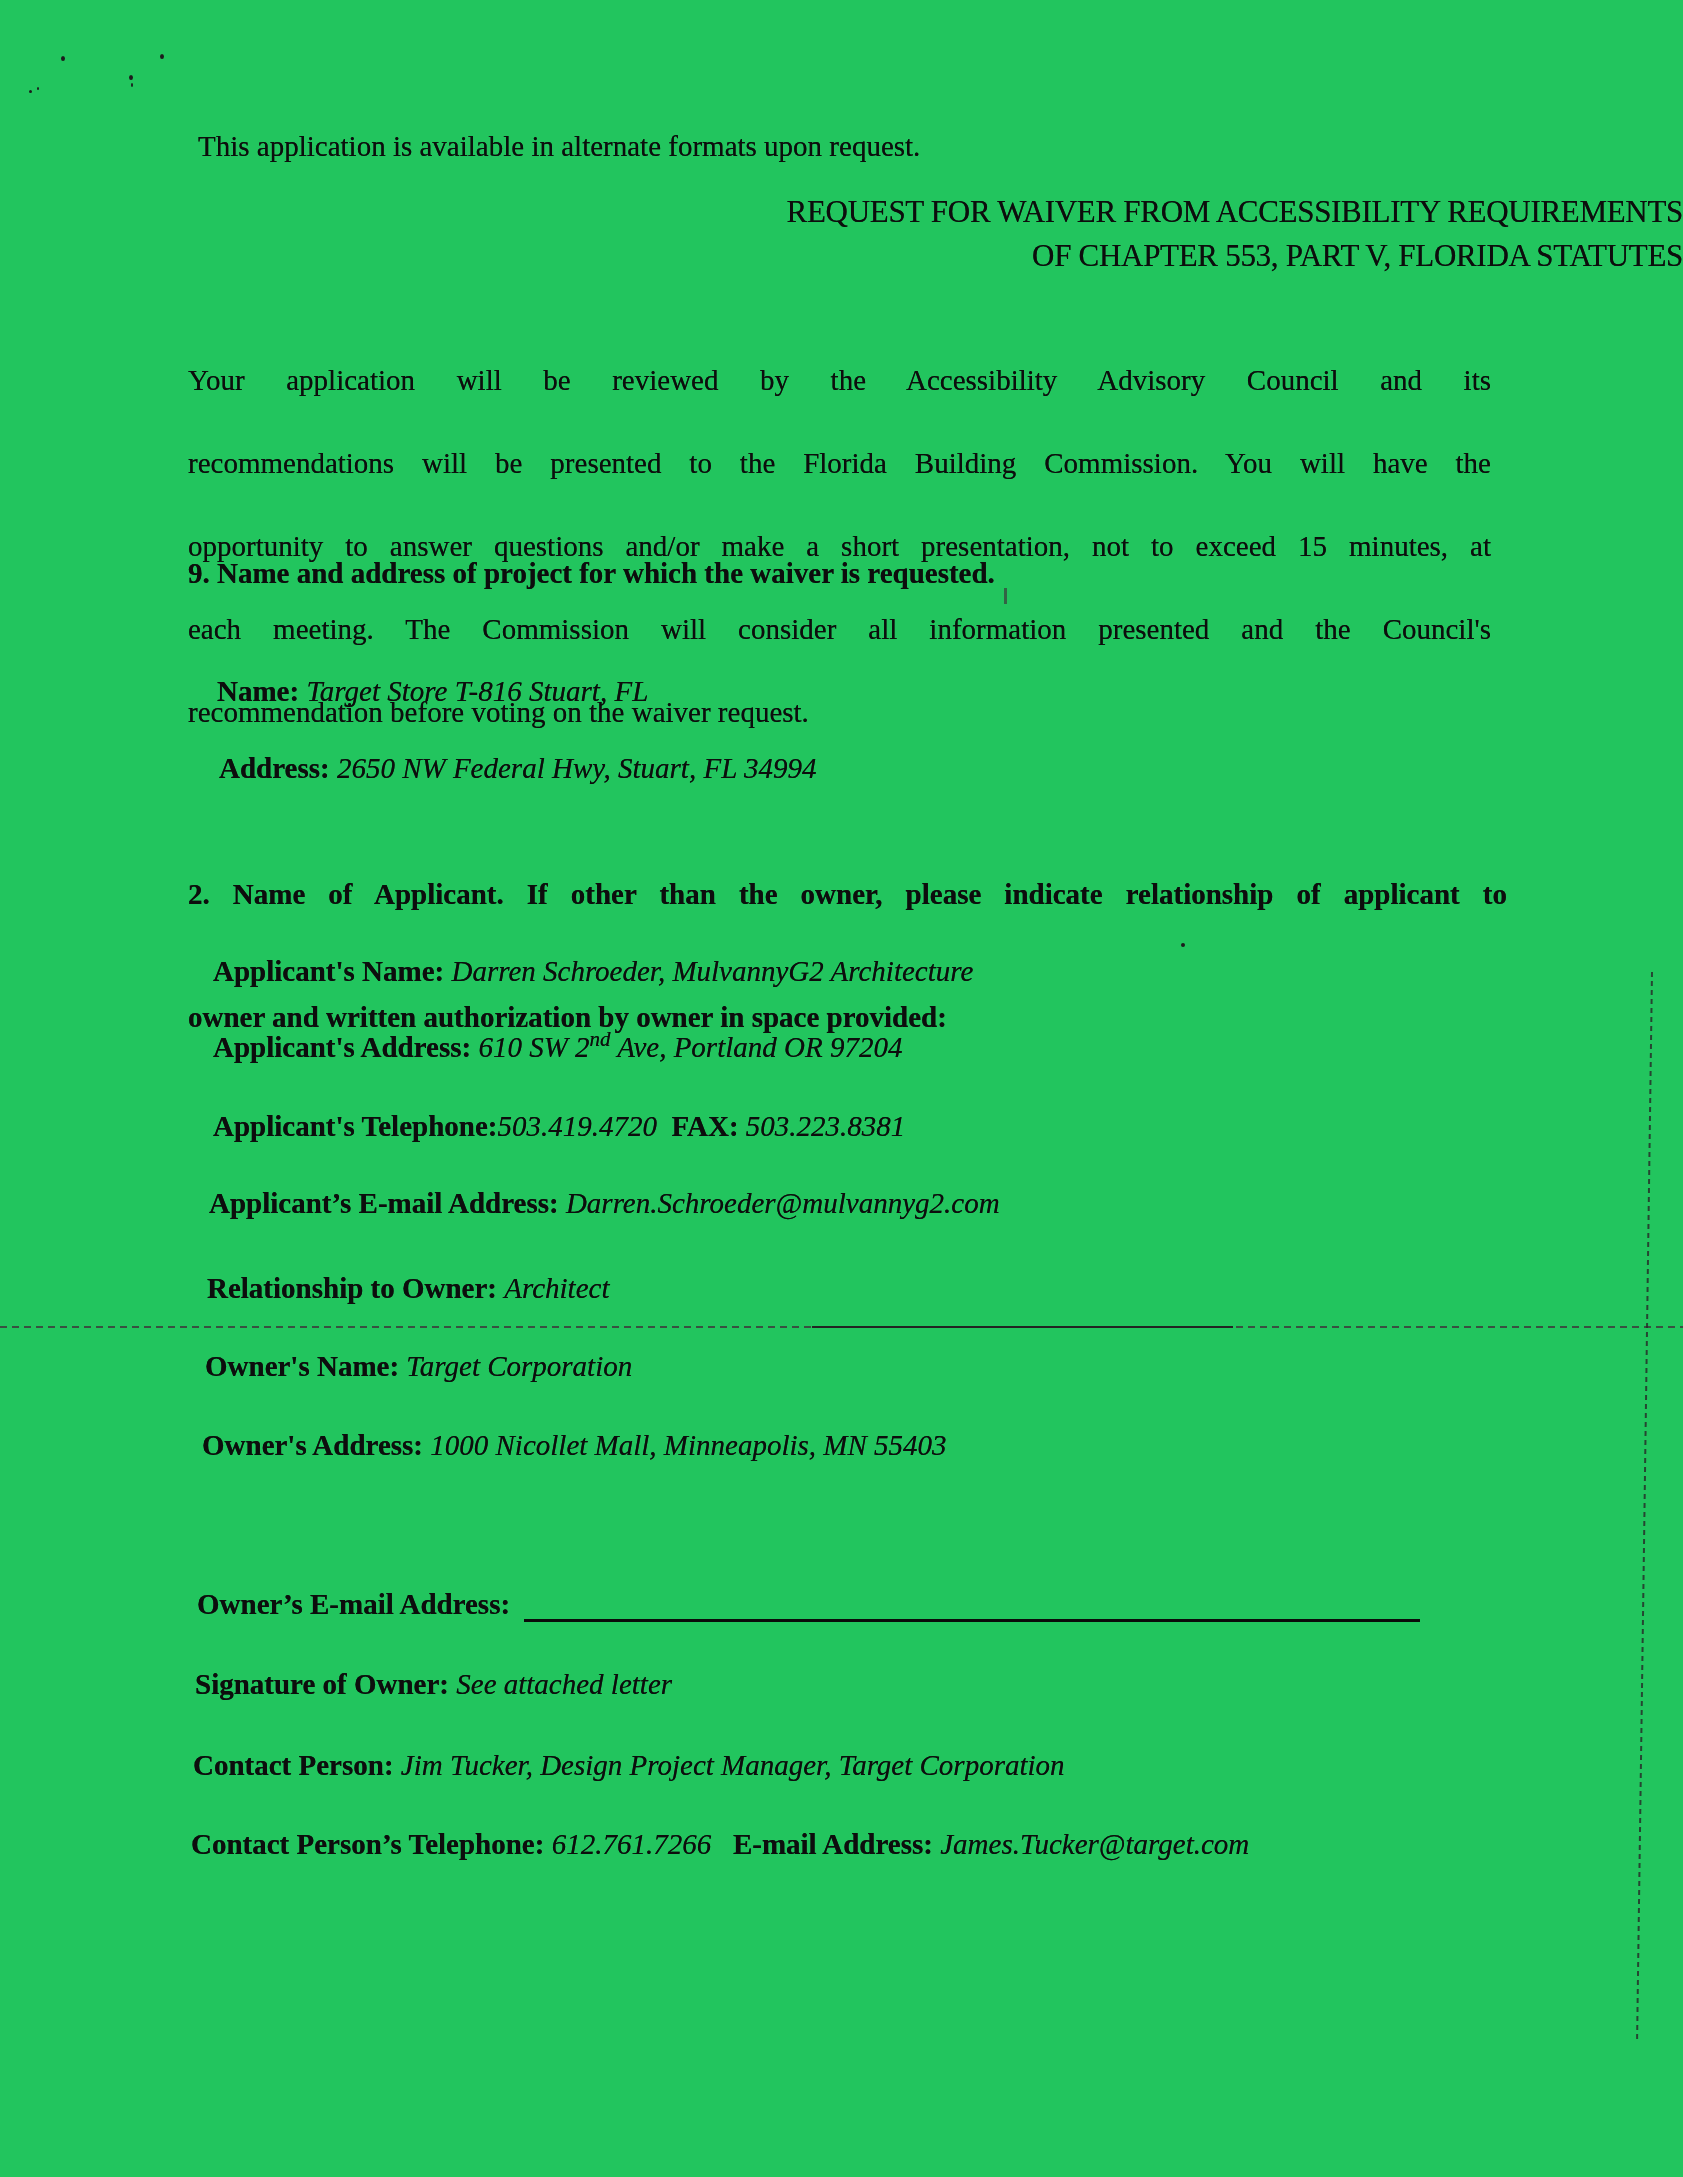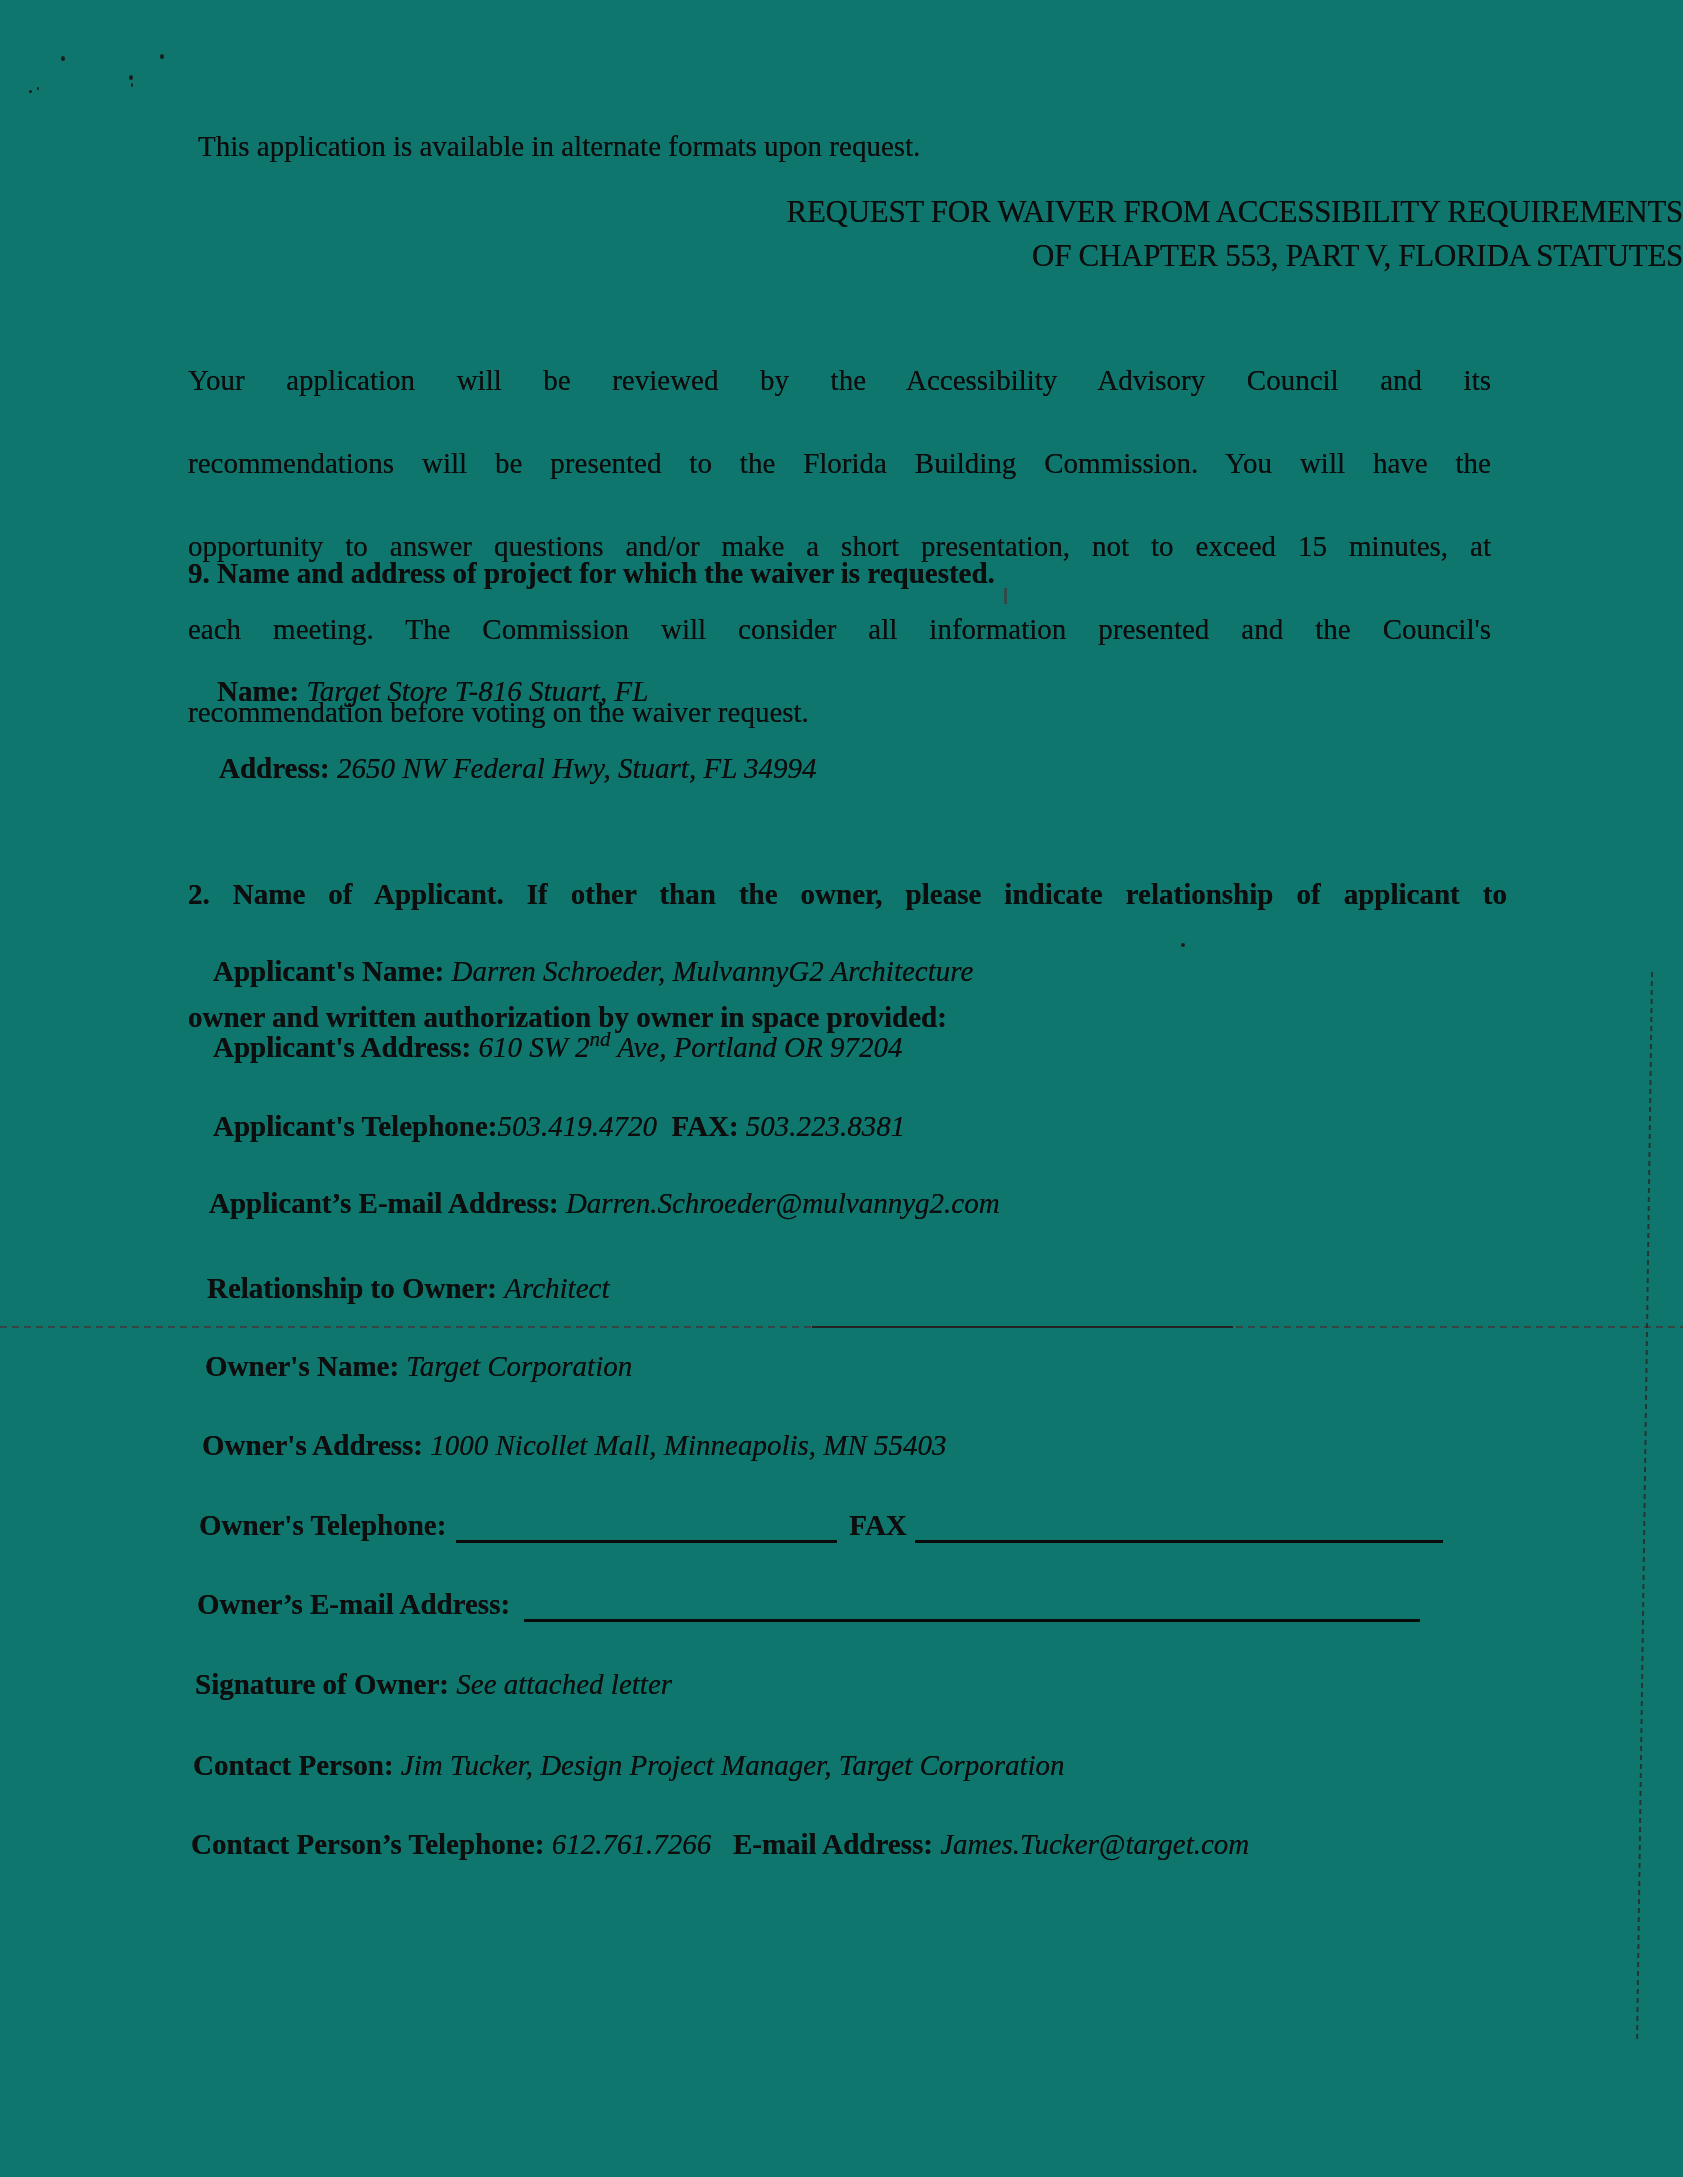--- a/index.html
+++ b/index.html
@@ -1,19 +1,19 @@
 <!DOCTYPE html>
 <html><head>
 <meta charset="utf-8">
 <style>
   html,body{margin:0;padding:0;background:#e8e8e8;}
   .page{
     position:relative;
     width:1683px;height:2177px;
-    background:#0f766e;
+    background:#22c55e;
     overflow:hidden;
     font-family:"Liberation Serif", serif;
     color:#0d0d0d;
     text-shadow:0 0 0.6px rgba(10,10,10,.75);
   }
   .abs{position:absolute;}
   .t{font-size:29px;line-height:38px;white-space:pre-wrap;}
   .b{font-weight:700;}
   .i{font-style:italic;margin-top:36px;}
   .title{font-size:31px;font-weight:400;letter-spacing:-0.3px;text-align:right;width:100%;}
@@ -110,23 +110,20 @@
   </div>
 
   <div class="abs t" style="left:176px;top:1309px;">
     <span class="b">Owner's Name:</span><span class="i"> Target Corporation</span>
   </div>
 
   <div class="abs t" style="left:173px;top:1388px;">
     <span class="b">Owner's Address:</span><span class="i"> 1000 Nicollet Mall, Minneapolis, MN 55403</span>
   </div>
 
-  <div class="abs t" style="left:170px;top:1468px;">
-    <span class="b">Owner's Telephone:</span><span class="blank w385"></span><span class="b faxgap">FAX</span><span class="blank w533"></span>
-  </div>
 
   <div class="abs t" style="left:168px;top:1547px;">
     <span class="b">Owner’s E-mail Address:</span><span class="blank w905"></span>
   </div>
 
   <div class="abs t" style="left:166px;top:1627px;">
     <span class="b">Signature of Owner:</span><span class="i"> See attached letter</span>
   </div>
 
   <div class="abs t" style="left:164px;top:1708px;">

